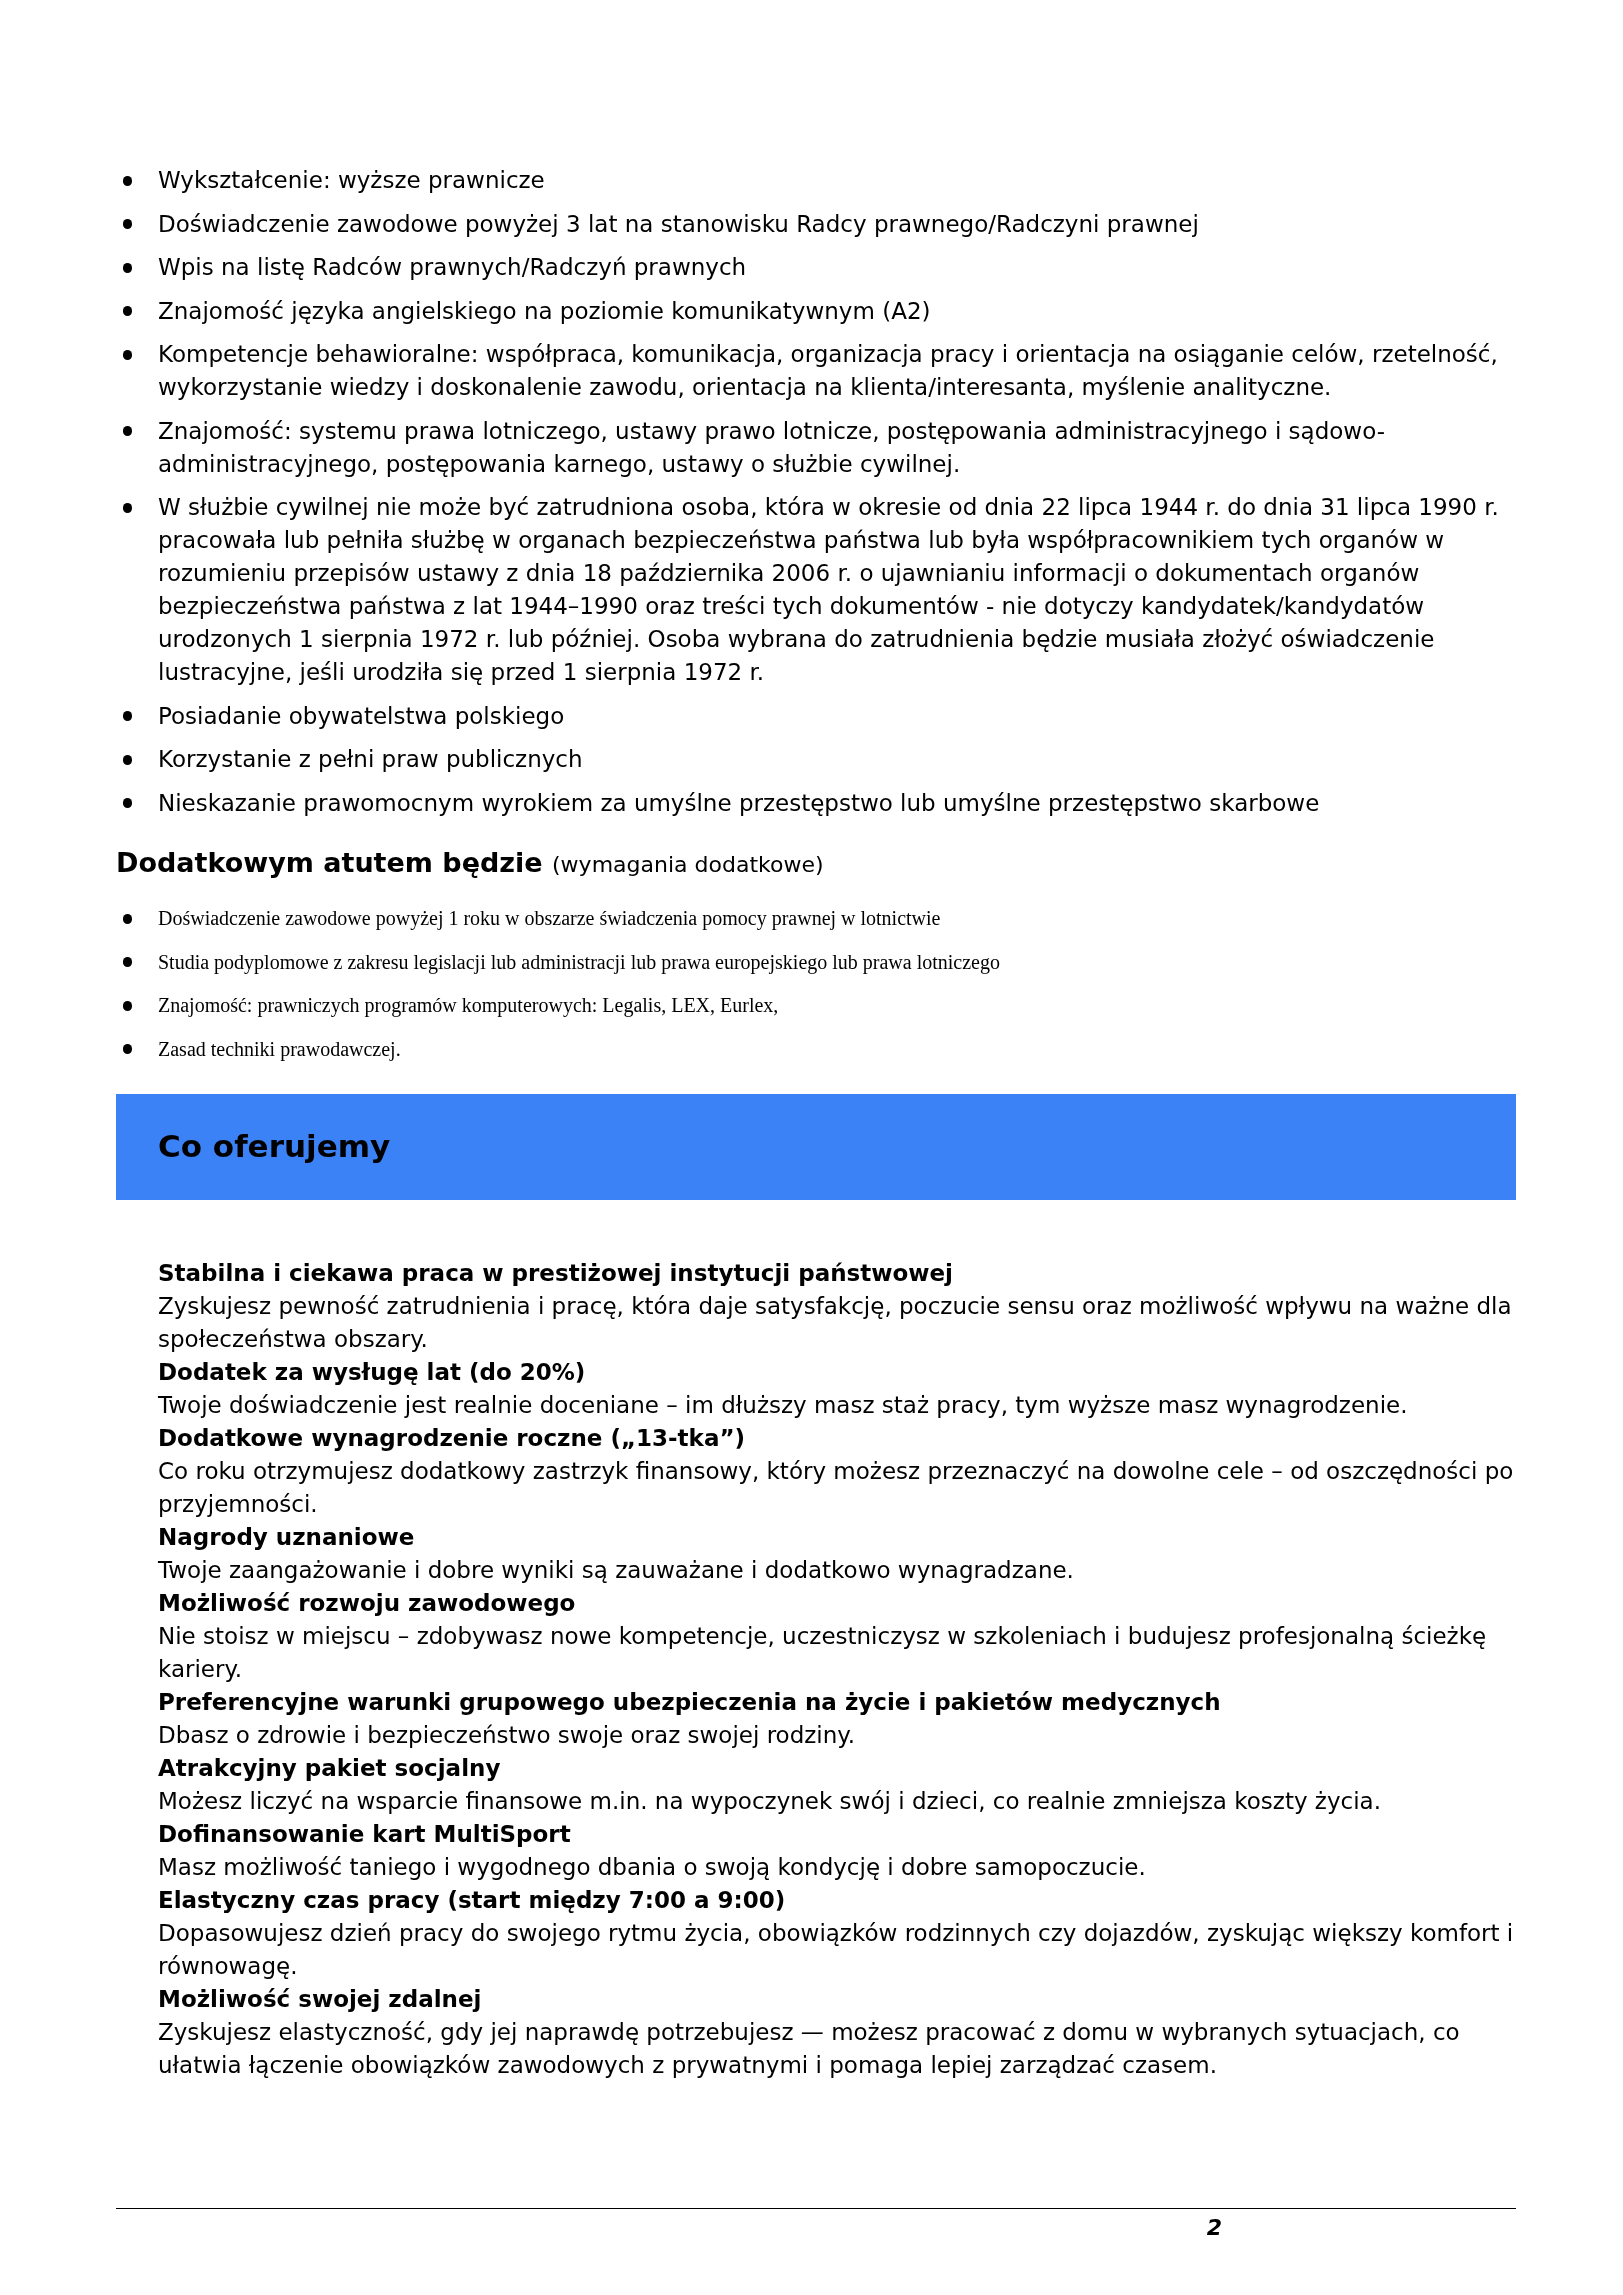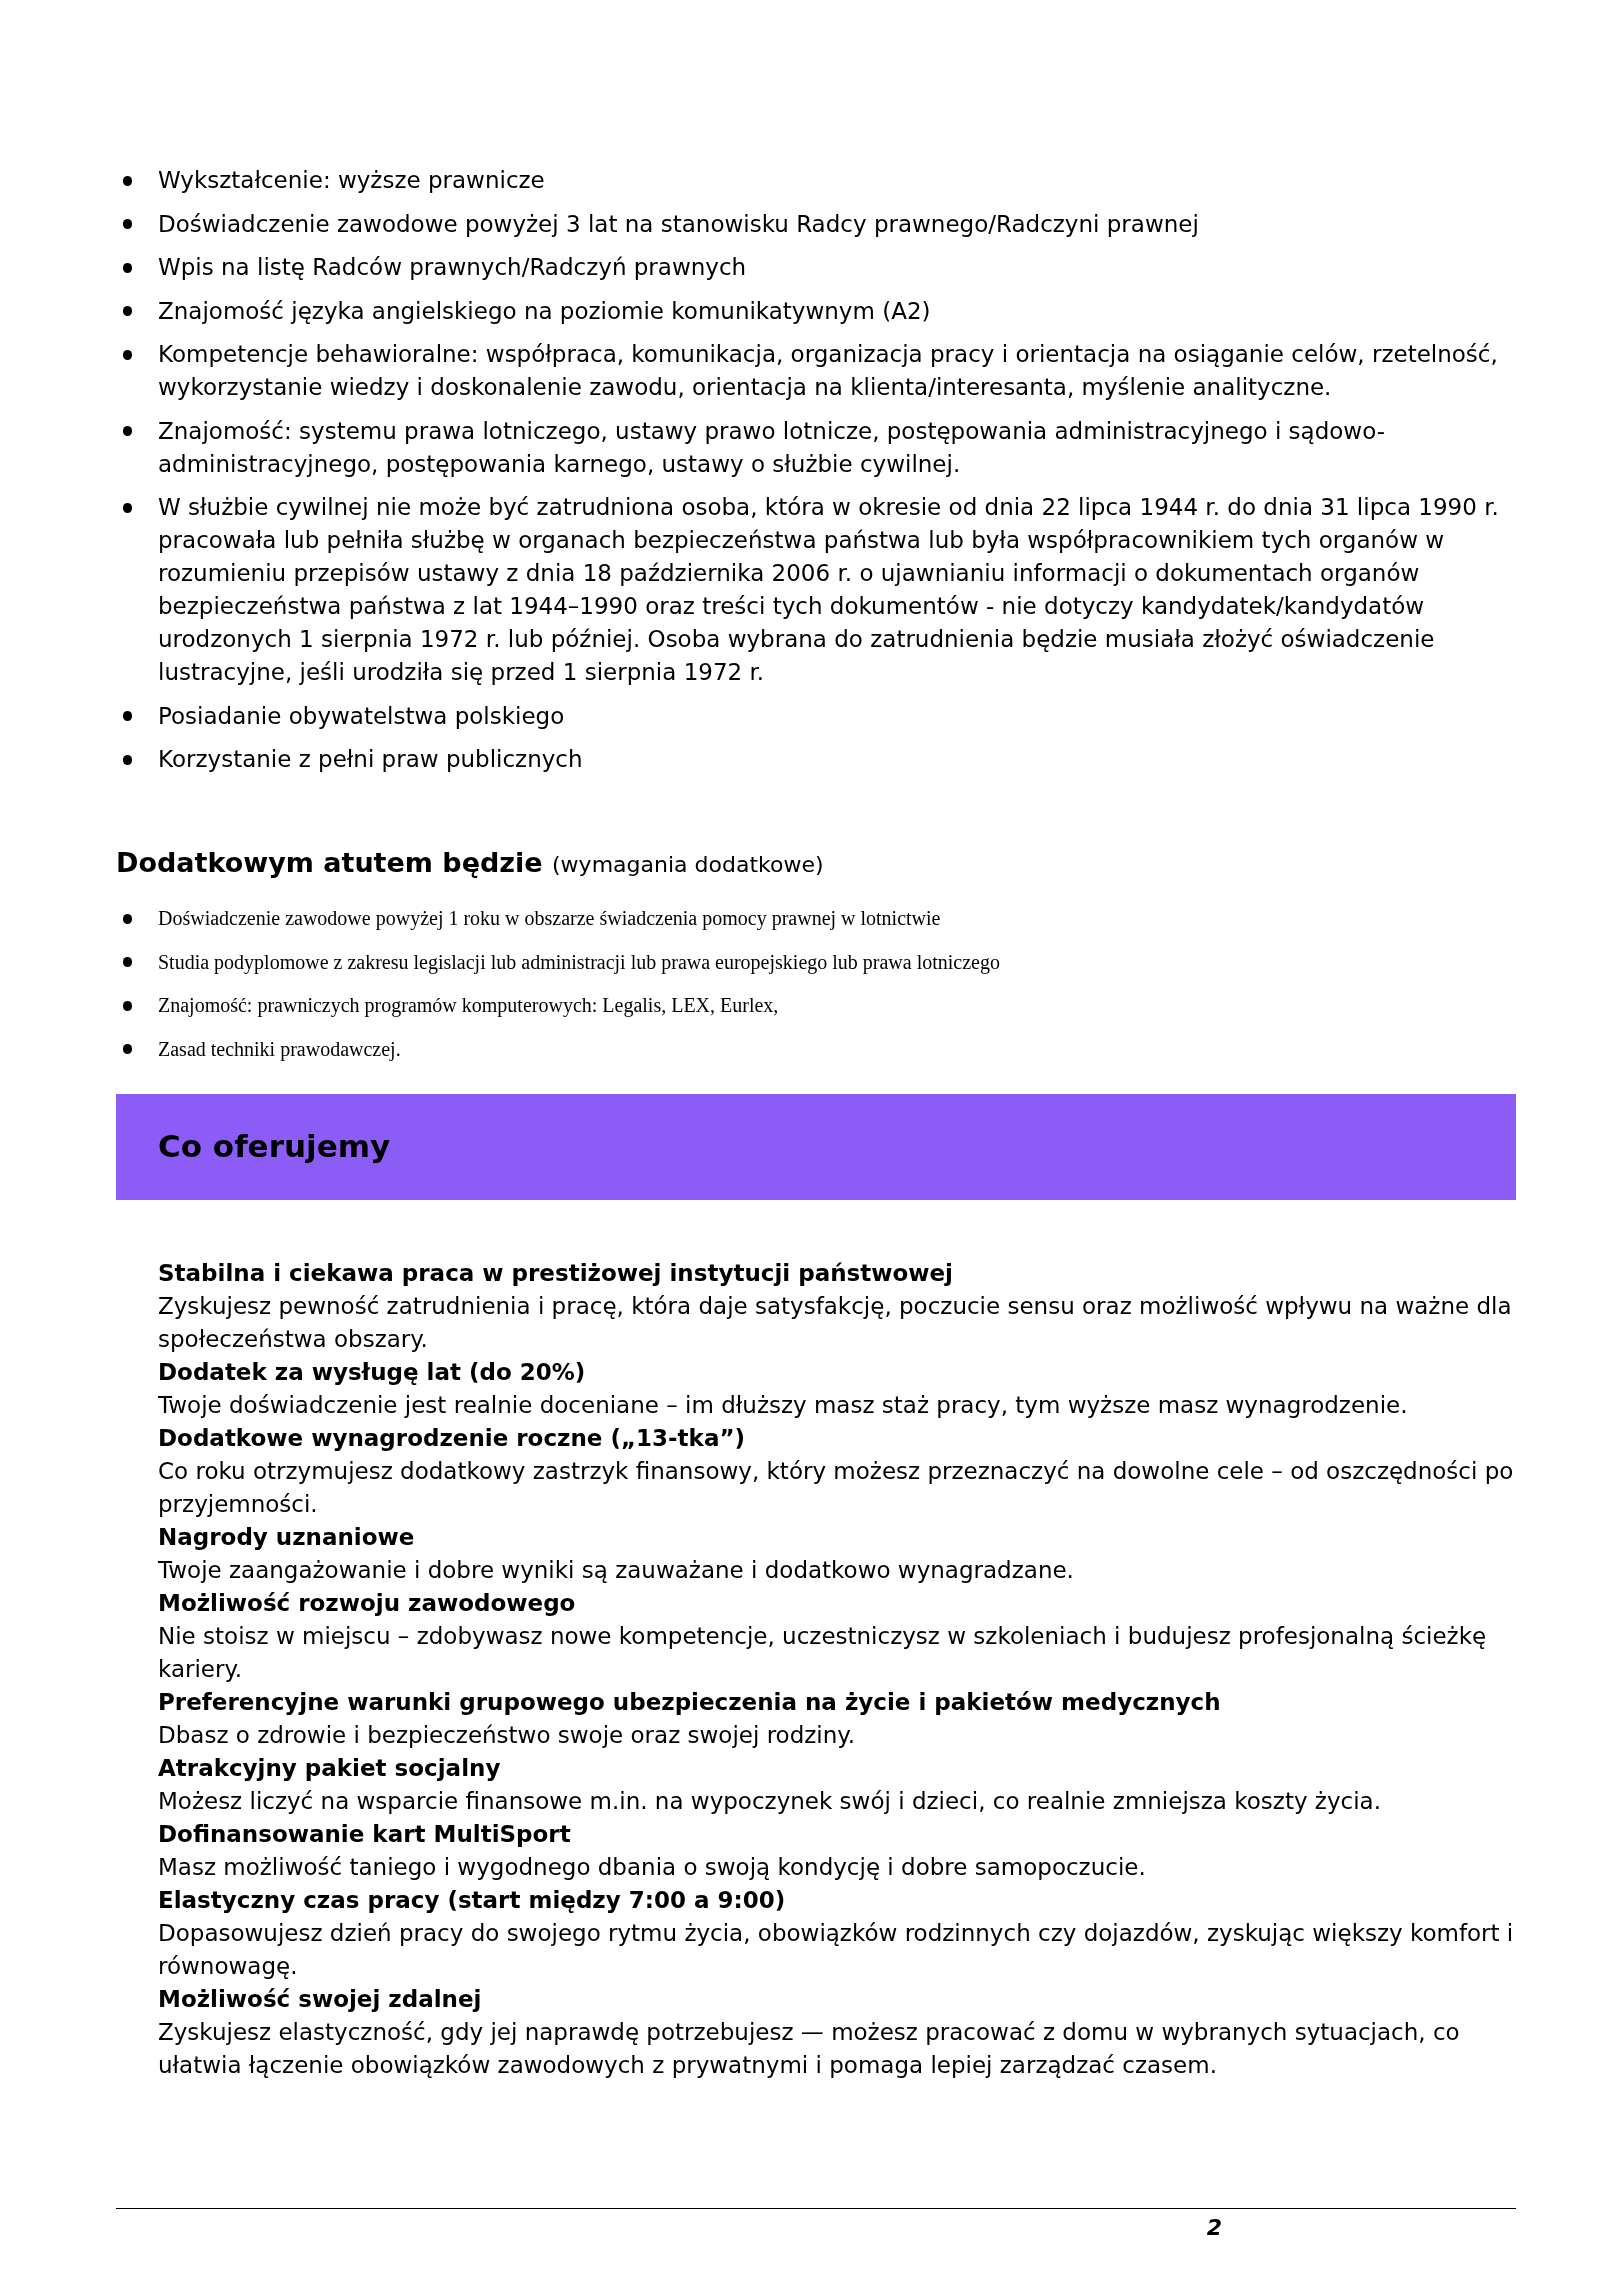--- a/index.html
+++ b/index.html
@@ -126,35 +126,36 @@
   <ul class="req-list">
     <li><span class="bullet"></span><span>Wykształcenie: wyższe prawnicze</span></li>
     <li><span class="bullet"></span><span>Doświadczenie zawodowe powyżej 3 lat na stanowisku Radcy prawnego/Radczyni prawnej</span></li>
     <li><span class="bullet"></span><span>Wpis na listę Radców prawnych/Radczyń prawnych</span></li>
     <li><span class="bullet"></span><span>Znajomość języka angielskiego na poziomie komunikatywnym (A2)</span></li>
     <li><span class="bullet"></span><span>Kompetencje behawioralne: współpraca, komunikacja, organizacja pracy i orientacja na osiąganie celów, rzetelność, wykorzystanie wiedzy i doskonalenie zawodu, orientacja na klienta/interesanta, myślenie analityczne.</span></li>
     <li><span class="bullet"></span><span>Znajomość: systemu prawa lotniczego, ustawy prawo lotnicze, postępowania administracyjnego i sądowo-administracyjnego, postępowania karnego, ustawy o służbie cywilnej.</span></li>
     <li><span class="bullet"></span><span>W służbie cywilnej nie może być zatrudniona osoba, która w okresie od dnia 22 lipca 1944 r. do dnia 31 lipca 1990 r. pracowała lub pełniła służbę w organach bezpieczeństwa państwa lub była współpracownikiem tych organów w rozumieniu przepisów ustawy z dnia 18 października 2006 r. o ujawnianiu informacji o dokumentach organów bezpieczeństwa państwa z lat 1944–1990 oraz treści tych dokumentów - nie dotyczy kandydatek/kandydatów urodzonych 1 sierpnia 1972 r. lub później. Osoba wybrana do zatrudnienia będzie musiała złożyć oświadczenie lustracyjne, jeśli urodziła się przed 1 sierpnia 1972 r.</span></li>
     <li><span class="bullet"></span><span>Posiadanie obywatelstwa polskiego</span></li>
     <li><span class="bullet"></span><span>Korzystanie z pełni praw publicznych</span></li>
+    <li><span class="bullet"></span><span>Nieskazanie prawomocnym wyrokiem za umyślne przestępstwo lub umyślne przestępstwo skarbowe</span></li>
   </ul>
 
   <h3 class="extra-heading">
     <span>Dodatkowym atutem będzie</span>
     <span class="sub">(wymagania dodatkowe)</span>
   </h3>
 
   <ul class="extra-list">
     <li><span class="bullet"></span><span>Doświadczenie zawodowe powyżej 1 roku w obszarze świadczenia pomocy prawnej w lotnictwie</span></li>
     <li><span class="bullet"></span><span>Studia podyplomowe z zakresu legislacji lub administracji lub prawa europejskiego lub prawa lotniczego</span></li>
     <li><span class="bullet"></span><span>Znajomość: prawniczych programów komputerowych: Legalis, LEX, Eurlex,</span></li>
     <li><span class="bullet"></span><span>Zasad techniki prawodawczej.</span></li>
   </ul>
 
-  <div class="offer-banner" style="background: #8b5cf6;">
+  <div class="offer-banner" style="background: #3b82f6;">
     <h2 class="offer-title">Co oferujemy</h2>
   </div>
 
   <div class="benefits">
     <div>
       <p class="benefit-title">Stabilna i ciekawa praca w prestiżowej instytucji państwowej</p>
       <p class="benefit-desc">Zyskujesz pewność zatrudnienia i pracę, która daje satysfakcję, poczucie sensu oraz możliwość wpływu na ważne dla społeczeństwa obszary.</p>
     </div>
     <div>
       <p class="benefit-title">Dodatek za wysługę lat (do 20%)</p>

